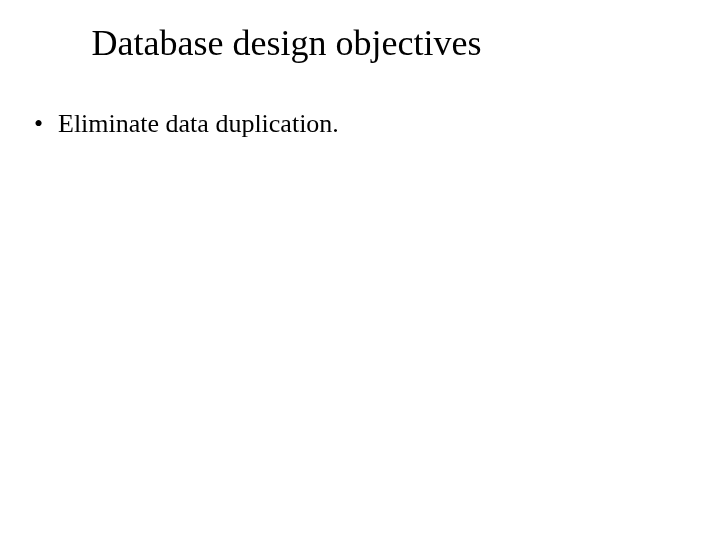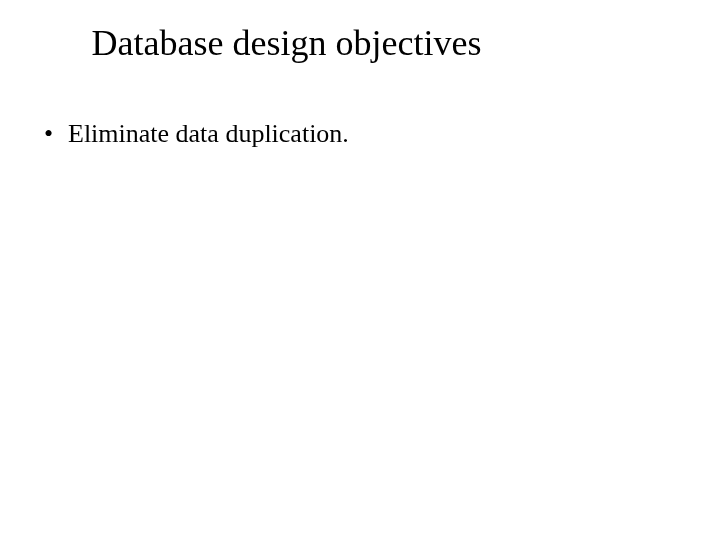--- a/index.html
+++ b/index.html
@@ -28,21 +28,21 @@
     letter-spacing: 0px;
   }
   .body {
     position: absolute;
     top: 108px;
     left: 30px;
     right: 40px;
   }
   .bullet-list {
     list-style: none;
-    margin: 10px;
+    margin: 0;
     padding: 0;
   }
   .bullet-item {
     font-size: 26px;
     line-height: 1.25;
     margin: 0 0 6px 0;
     padding-left: 28px;
     position: relative;
   }
   .bullet-item::before {

